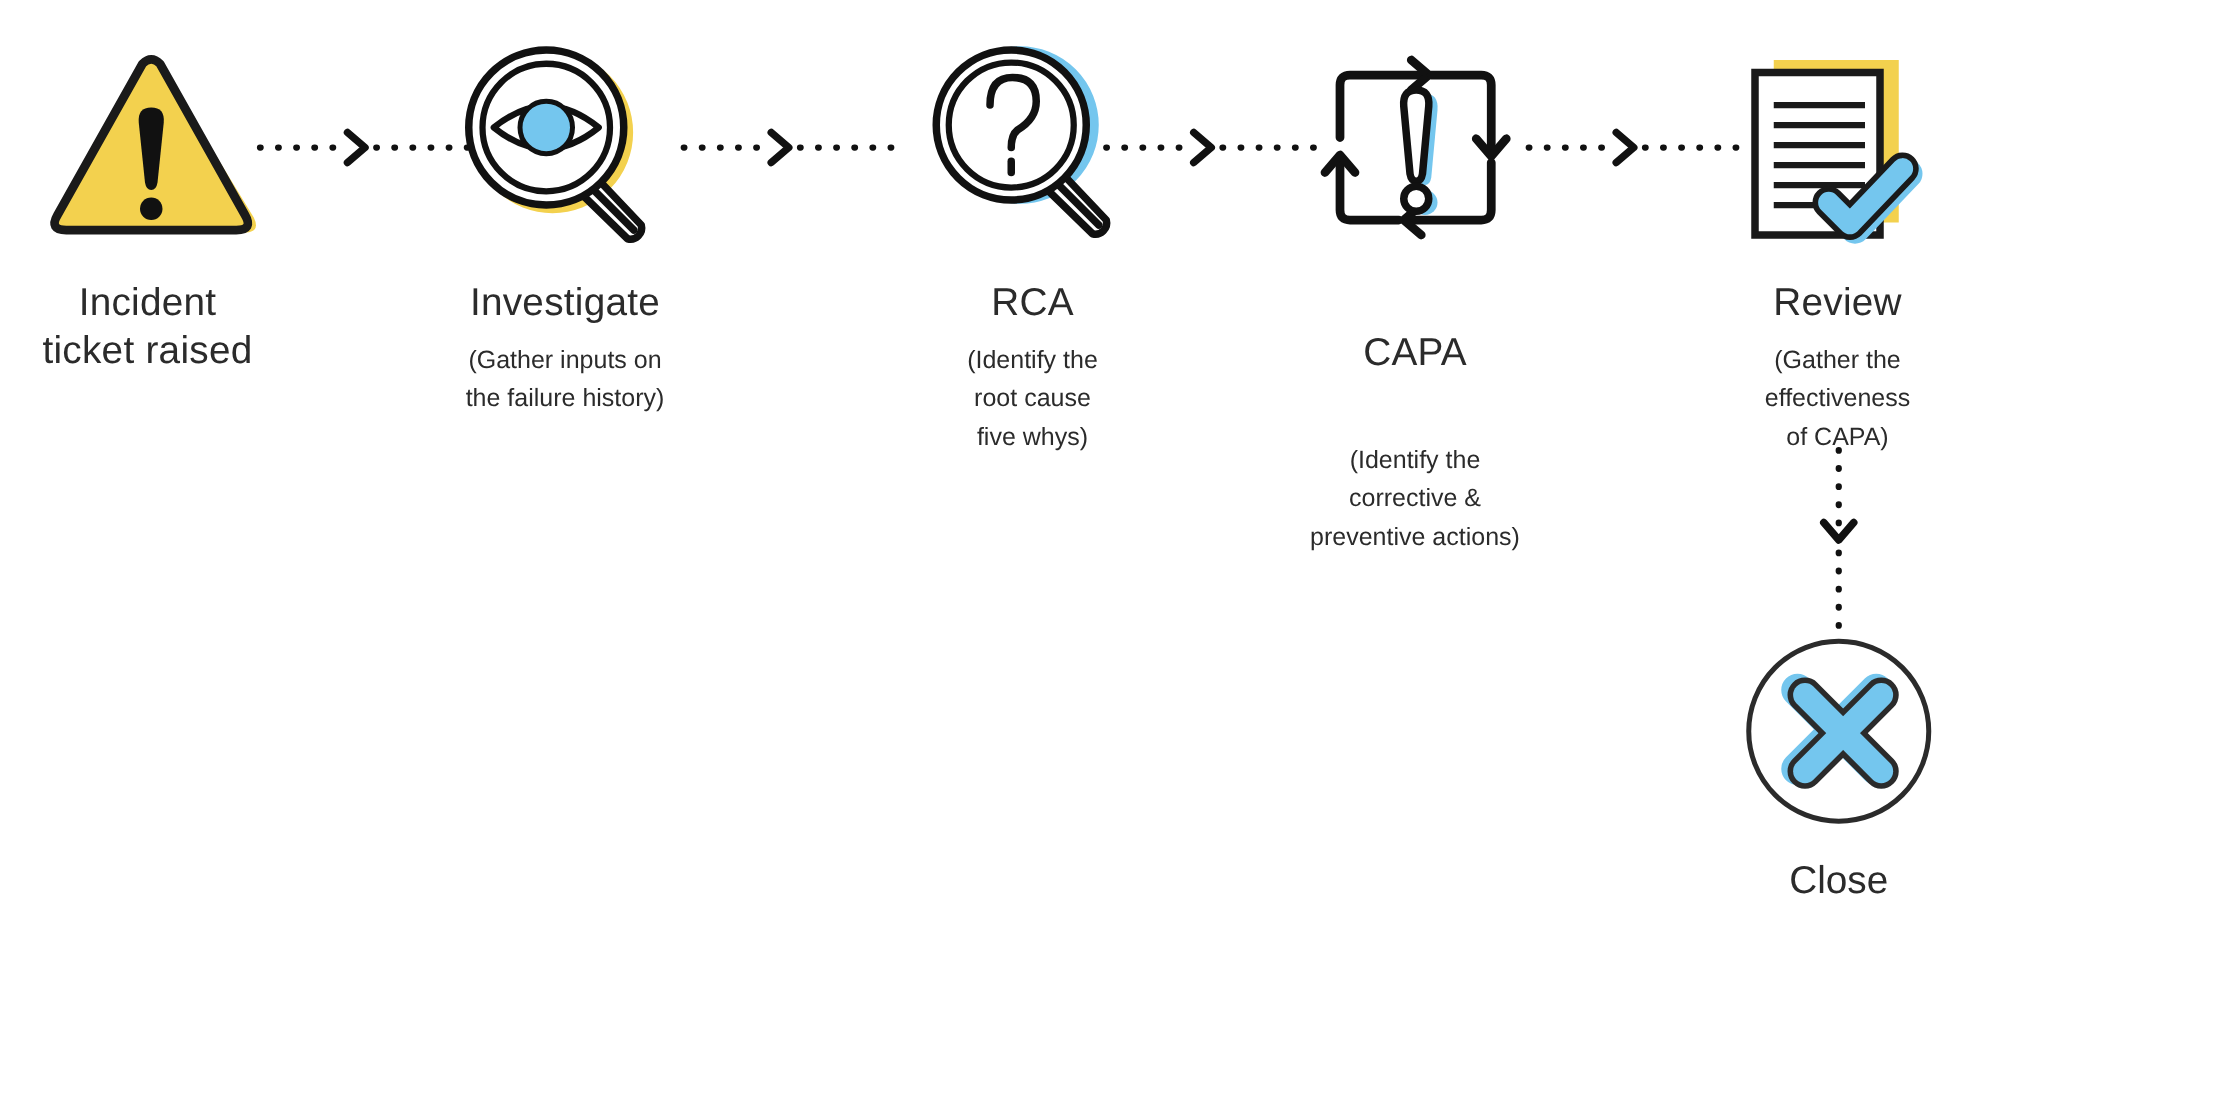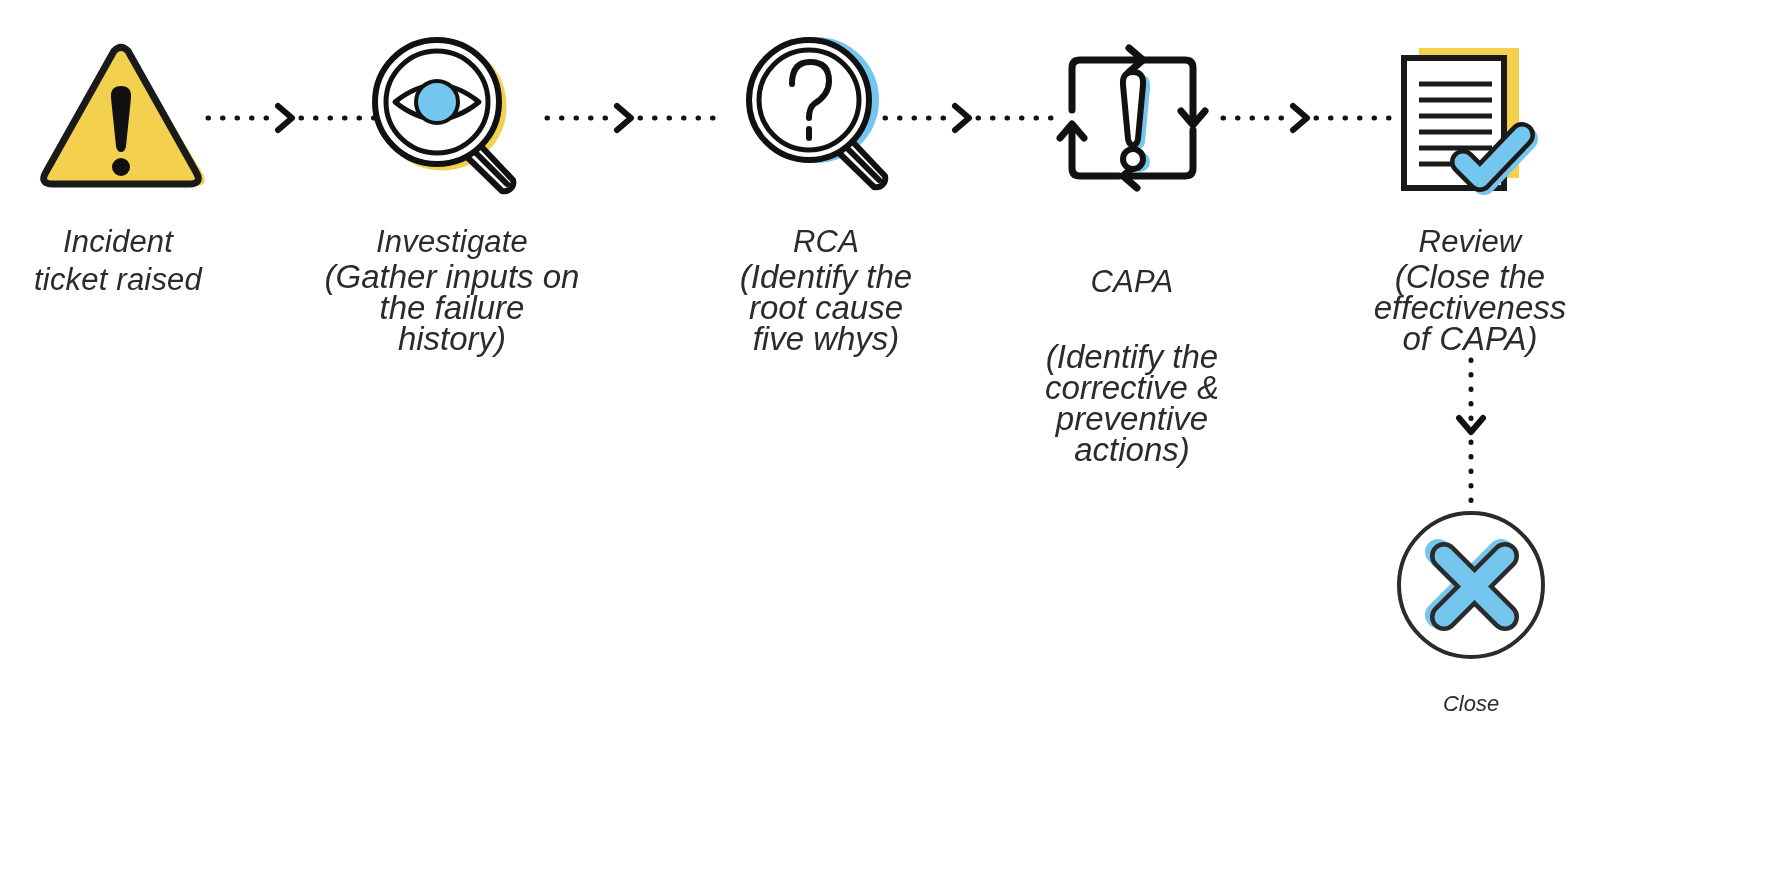--- a/index.html
+++ b/index.html
@@ -16,21 +16,20 @@
     color: #2b2b2b;
     -webkit-font-smoothing: antialiased;
   }
 
   .flow {
     position: absolute;
     left: 0;
     top: 0;
     width: 1772px;
     height: 886px;
-    font-style: italic;
   }
 
   
   .step {
     position: absolute;
     top: 30px;
     width: 260px;
     display: flex;
     flex-direction: column;
     align-items: center;
@@ -48,22 +47,22 @@
     margin-top: 18px;
     font-size: 31px;
     line-height: 38px;
     font-weight: 400;
     letter-spacing: 0.2px;
     text-align: center;
     color: #2b2b2b;
     white-space: pre-line;
   }
   .step-sub {
-    margin-top: 0;
-    font-size: 33px;
+    margin-top: 12px;
+    font-size: 20px;
     line-height: 31px;
     font-weight: 400;
     text-align: center;
     color: #2b2b2b;
     white-space: pre-line;
   }
 
   
   .step-1 { left: -12px; }
   .step-2 { left: 322px; }
@@ -107,21 +106,21 @@
   .close-icon-wrap {
     width: 155px;
     height: 155px;
     display: flex;
     align-items: center;
     justify-content: center;
   }
   .close-icon-wrap svg { display: block; overflow: visible; }
   .close-label {
     margin-top: 22px;
-    font-size: 22px;
+    font-size: 31px;
     line-height: 38px;
     text-align: center;
     color: #2b2b2b;
   }
 </style>
 </head>
 <body>
 
 <div class="flow">
 
@@ -266,21 +265,21 @@
           <line x1="36" y1="124" x2="93" y2="124"></line>
         </g>
 
         <path d="M84 126 L101 143 L143 99" fill="none" stroke="#74C6EE" stroke-width="24" stroke-linecap="round" stroke-linejoin="round"></path>
 
         <path d="M80 122 L97 139 L139 95" fill="none" stroke="#1A1A1A" stroke-width="26" stroke-linecap="round" stroke-linejoin="round"></path>
         <path d="M80 122 L97 139 L139 95" fill="none" stroke="#74C6EE" stroke-width="17" stroke-linecap="round" stroke-linejoin="round"></path>
       </svg>
     </div>
     <div class="step-title">Review</div>
-    <div class="step-sub">(Close the
+    <div class="step-sub">(Gather the
 effectiveness
 of CAPA)</div>
   </div>
 
   <div class="connector-vertical">
     <svg width="56" height="160" viewBox="0 0 56 160">
       <line x1="28" y1="2" x2="28" y2="62" stroke="#111111" stroke-width="5" stroke-linecap="round" stroke-dasharray="0.5 14"></line>
       <polyline points="16,60 28,74 40,60" fill="none" stroke="#111111" stroke-width="6" stroke-linecap="round" stroke-linejoin="round"></polyline>
       <line x1="28" y1="84" x2="28" y2="156" stroke="#111111" stroke-width="5" stroke-linecap="round" stroke-dasharray="0.5 14"></line>
     </svg>

